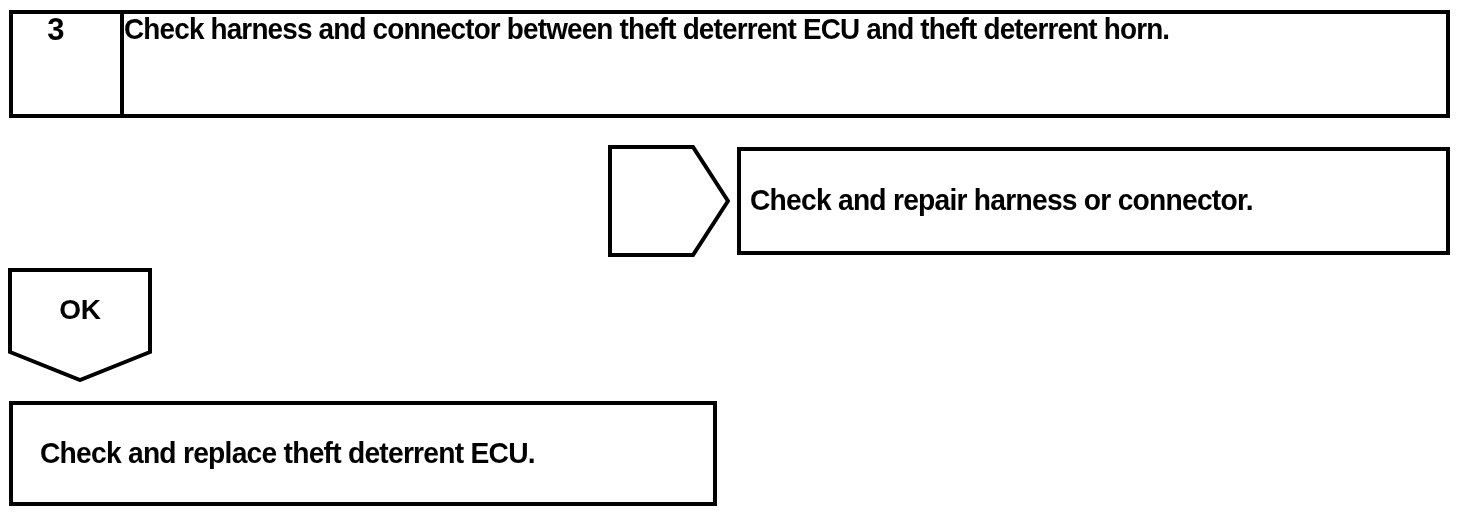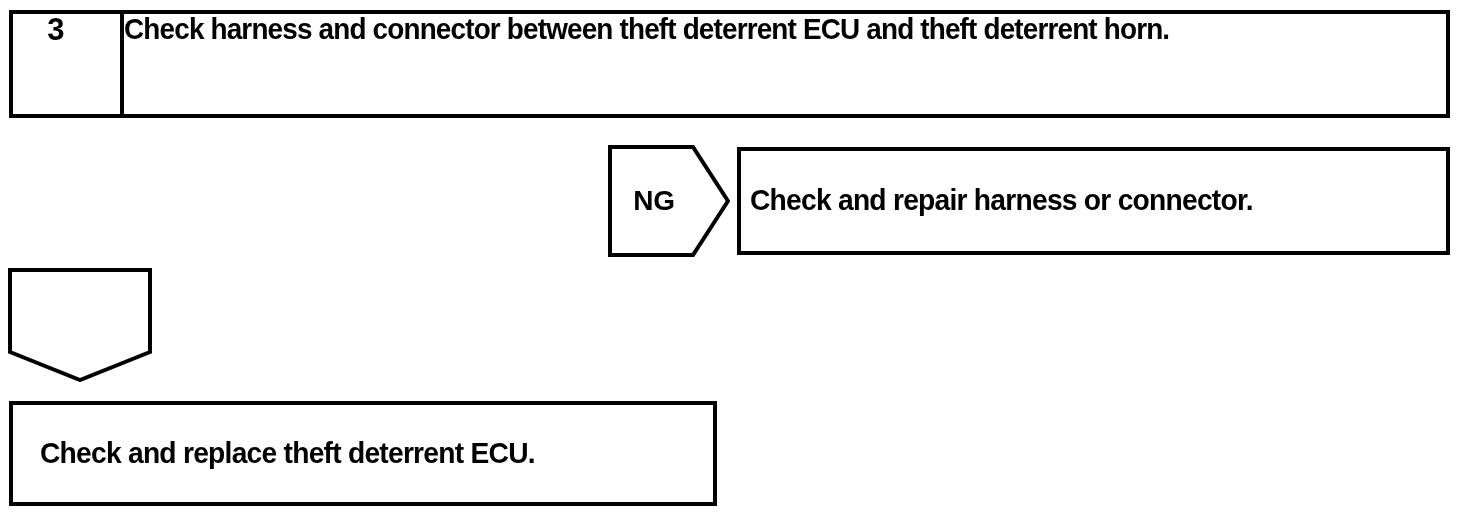--- a/index.html
+++ b/index.html
@@ -171,27 +171,27 @@
     <div class="step-number-cell"></div>
   </div>
   <div class="step-number">3</div>
   <div class="step-text">Check harness and connector between theft deterrent ECU and theft deterrent horn.</div>
 
   <div class="ng-arrow">
     <svg width="122" height="112" viewBox="0 0 122 112" xmlns="http://www.w3.org/2000/svg">
       <polygon points="2,2 85,2 120,56 85,110 2,110" fill="#ffffff" stroke="#000000" stroke-width="4" stroke-linejoin="miter"></polygon>
     </svg>
   </div>
-  <div class="ng-label">NG</div>
 
   <div class="ng-result-box"></div>
   <div class="ng-result-text">Check and repair harness or connector.</div>
 
   <div class="ok-arrow">
     <svg width="144" height="114" viewBox="0 0 144 114" xmlns="http://www.w3.org/2000/svg">
       <polygon points="2,2 142,2 142,84 72,112 2,84" fill="#ffffff" stroke="#000000" stroke-width="4" stroke-linejoin="miter"></polygon>
     </svg>
   </div>
+  <div class="ok-label">OK</div>
 
   <div class="final-box"></div>
   <div class="final-text">Check and replace theft deterrent ECU.</div>
 
 </div>
 
 </body></html>

